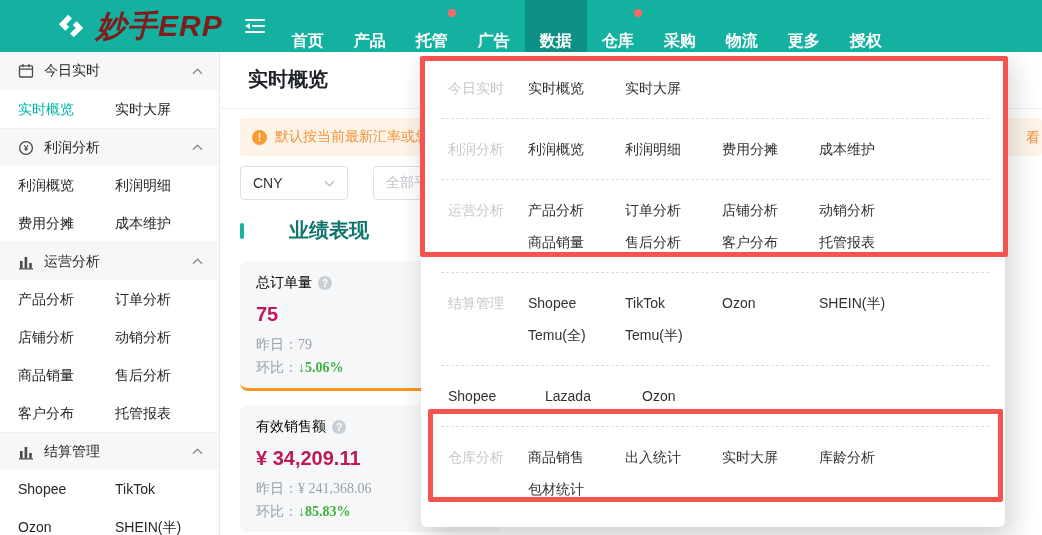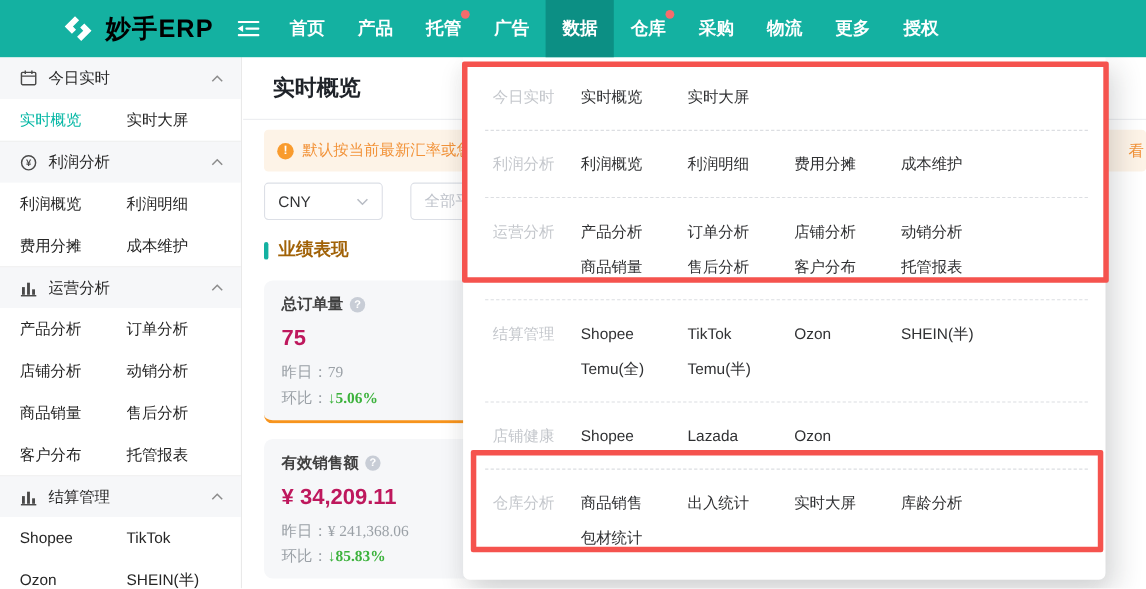--- a/index.html
+++ b/index.html
@@ -3,24 +3,24 @@
 <meta charset="utf-8">
 <style>
   * { box-sizing: border-box; margin: 0; padding: 0; }
   body { font-family: "Liberation Sans", "DejaVu Sans", sans-serif; background: #fff; }
   .screen { position: relative; width: 1042px; height: 535px; overflow: hidden; background: #fff; }
 
   
   .navbar { position: absolute; top: 0; left: 0; right: 0; height: 52px;
             background: #14b1a1; display: flex; align-items: stretch; z-index: 30; }
   .brand { display: flex; align-items: center; padding-left: 56px; gap: 10px; cursor: pointer; }
-  .brand-name { color: #000000; font-size: 23px; font-weight: 700; letter-spacing: 1px; }
+  .brand-name { color: #7f1d1d; font-size: 30px; font-weight: 700; font-style: italic; letter-spacing: 1px; }
   .fold { margin-left: 22px; display: flex; align-items: center; cursor: pointer; }
   .main-nav { display: flex; align-items: stretch; margin-left: 12px; }
-  .nav-item { position: relative; display: flex; align-items: flex-start; padding: 16px 15px;
+  .nav-item { position: relative; display: flex; align-items: flex-end; padding: 0 15px;
               color: #fff; font-size: 16px; font-weight: 700; cursor: pointer; white-space: nowrap; }
   .nav-item.active { background: #0c8f84; }
   .dot { position: absolute; top: 9px; right: 7px; width: 8px; height: 8px;
          border-radius: 50%; background: #f56c6c; }
 
   
   .sidebar { position: absolute; top: 52px; left: 0; width: 220px; bottom: 0;
              background: #fff; border-right: 1px solid #e9e9e9; overflow: hidden; z-index: 2; }
   .sb-head { height: 38px; display: flex; align-items: center; background: #f6f7f9;
              padding: 0 16px 0 18px; border-top: 1px solid #f0f0f0; cursor: pointer; }
@@ -44,27 +44,27 @@
   .notice-text { font-size: 14px; color: #f2933a; white-space: nowrap; }
   .notice-frag { position: absolute; left: 1026px; top: 129px; font-size: 14px;
                  color: #f2933a; z-index: 3; }
   .filters { display: flex; margin: 10px 0 0 19px; gap: 25px; }
   .select { width: 108px; height: 34px; border: 1px solid #dcdfe6; border-radius: 4px;
             display: flex; align-items: center; justify-content: space-between;
             padding: 0 12px; font-size: 14px; color: #303133; background: #fff; cursor: pointer; }
   .select.ph { width: 124px; color: #c0c4cc; }
   .section-title { display: flex; align-items: center; gap: 9px; margin: 17px 0 0 19px; }
   .accent-bar { width: 4px; height: 16px; background: #14b1a1; border-radius: 2px; }
-  .section-title .st-text { font-size: 16px; font-weight: 700; color: #a16207; }
+  .section-title .st-text { font-size: 20px; font-weight: 700; color: #0f766e; margin-left: 36px; }
   .cards { margin: 17px 0 0 19px; }
   .card { width: 262px; background: #f6f7f9; border-radius: 8px; padding: 13px 16px 11px; }
   .card.accent { border-bottom: 3px solid #f7941d; }
   .card + .card { margin-top: 14px; }
   .card-head { display: flex; align-items: center; gap: 6px; }
-  .card-title { font-size: 14px; color: #404040; font-weight: 700; }
+  .card-title { font-size: 14px; color: #000000; font-weight: 400; }
   .help { width: 14px; height: 14px; border-radius: 50%; background: #c8cdd6; color: #fff;
           font-size: 10px; font-weight: 700; display: inline-flex; align-items: center;
           justify-content: center; cursor: pointer; }
   .card-value { margin-top: 11px; font-size: 20px; font-weight: 700; color: #be185d; }
   .card-sub { margin-top: 10px; font-size: 14px; color: #9aa0a6; font-family: Liberation Serif, serif; }
   .card-sub + .card-sub { margin-top: 5px; }
   .ratio-down { color: #3cb23c; font-weight: 600; }
 
   
   .dropdown { position: absolute; left: 421px; top: 52px; width: 584px; background: #fff;
@@ -317,21 +317,20 @@
           <div class="dd-item">Shopee</div>
           <div class="dd-item">TikTok</div>
           <div class="dd-item">Ozon</div>
           <div class="dd-item">SHEIN(半)</div>
           <div class="dd-item">Temu(全)</div>
           <div class="dd-item">Temu(半)</div>
         </div>
       </div>
       <div class="dd-divider"></div>
       <div class="dd-row">
-        <div class="dd-label">店铺健康</div>
         <div class="dd-items">
           <div class="dd-item">Shopee</div>
           <div class="dd-item">Lazada</div>
           <div class="dd-item">Ozon</div>
         </div>
       </div>
       <div class="dd-divider"></div>
       <div class="dd-row">
         <div class="dd-label">仓库分析</div>
         <div class="dd-items">

